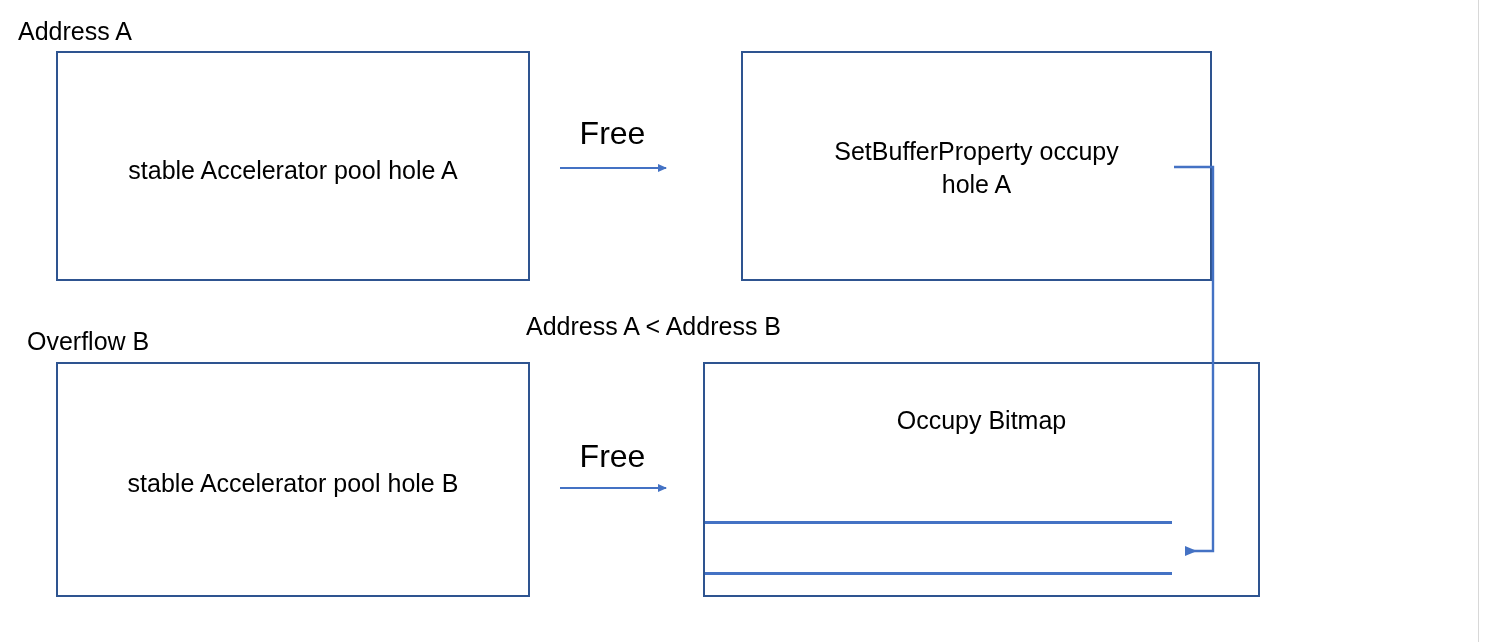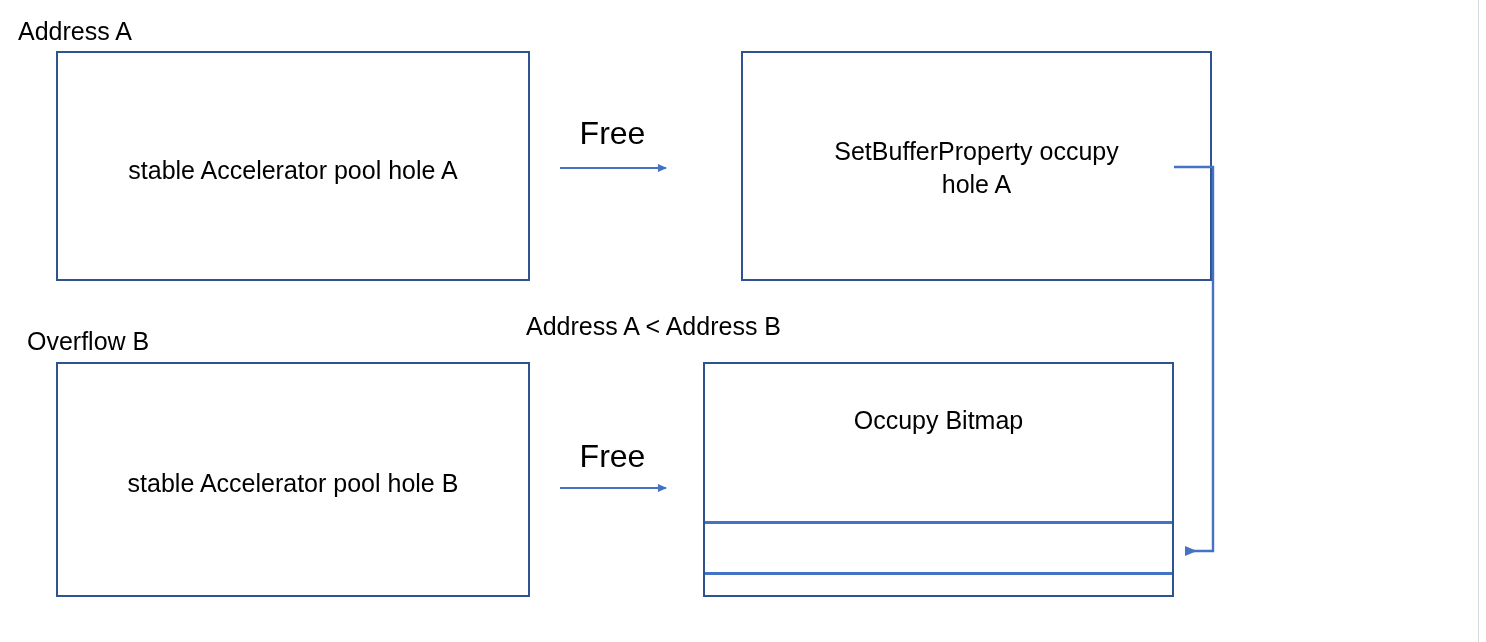--- a/index.html
+++ b/index.html
@@ -117,21 +117,21 @@
   <div class="cmp-label" style="left:526px; top:310px;">Address A &lt; Address B</div>
 
   <div class="addr-label" style="left:27px; top:326px;">Overflow B</div>
 
   <div class="box" style="left:56px; top:362px; width:474px; height:235px;padding-left:32px;">
     <div class="box-label" style="top:103px;">stable Accelerator pool hole B</div>
   </div>
 
   <div class="free-label" style="left:560px; top:441px; width:105px;">Free</div>
 
-  <div class="box" style="left:703px; top:362px; width:471px; height:235px;">
+  <div class="box" style="left:703px; top:362px; width:557px; height:235px;">
 
     <div class="sec-text" style="top:40px;">Occupy Bitmap</div>
 
     <div class="divider" style="left:0; top:157px; width:467px;"></div>
 
 
     <div class="divider" style="left:0; top:208px; width:467px;"></div>
 
     <div class="sec-text" style="top:214px;"></div>
   </div>

